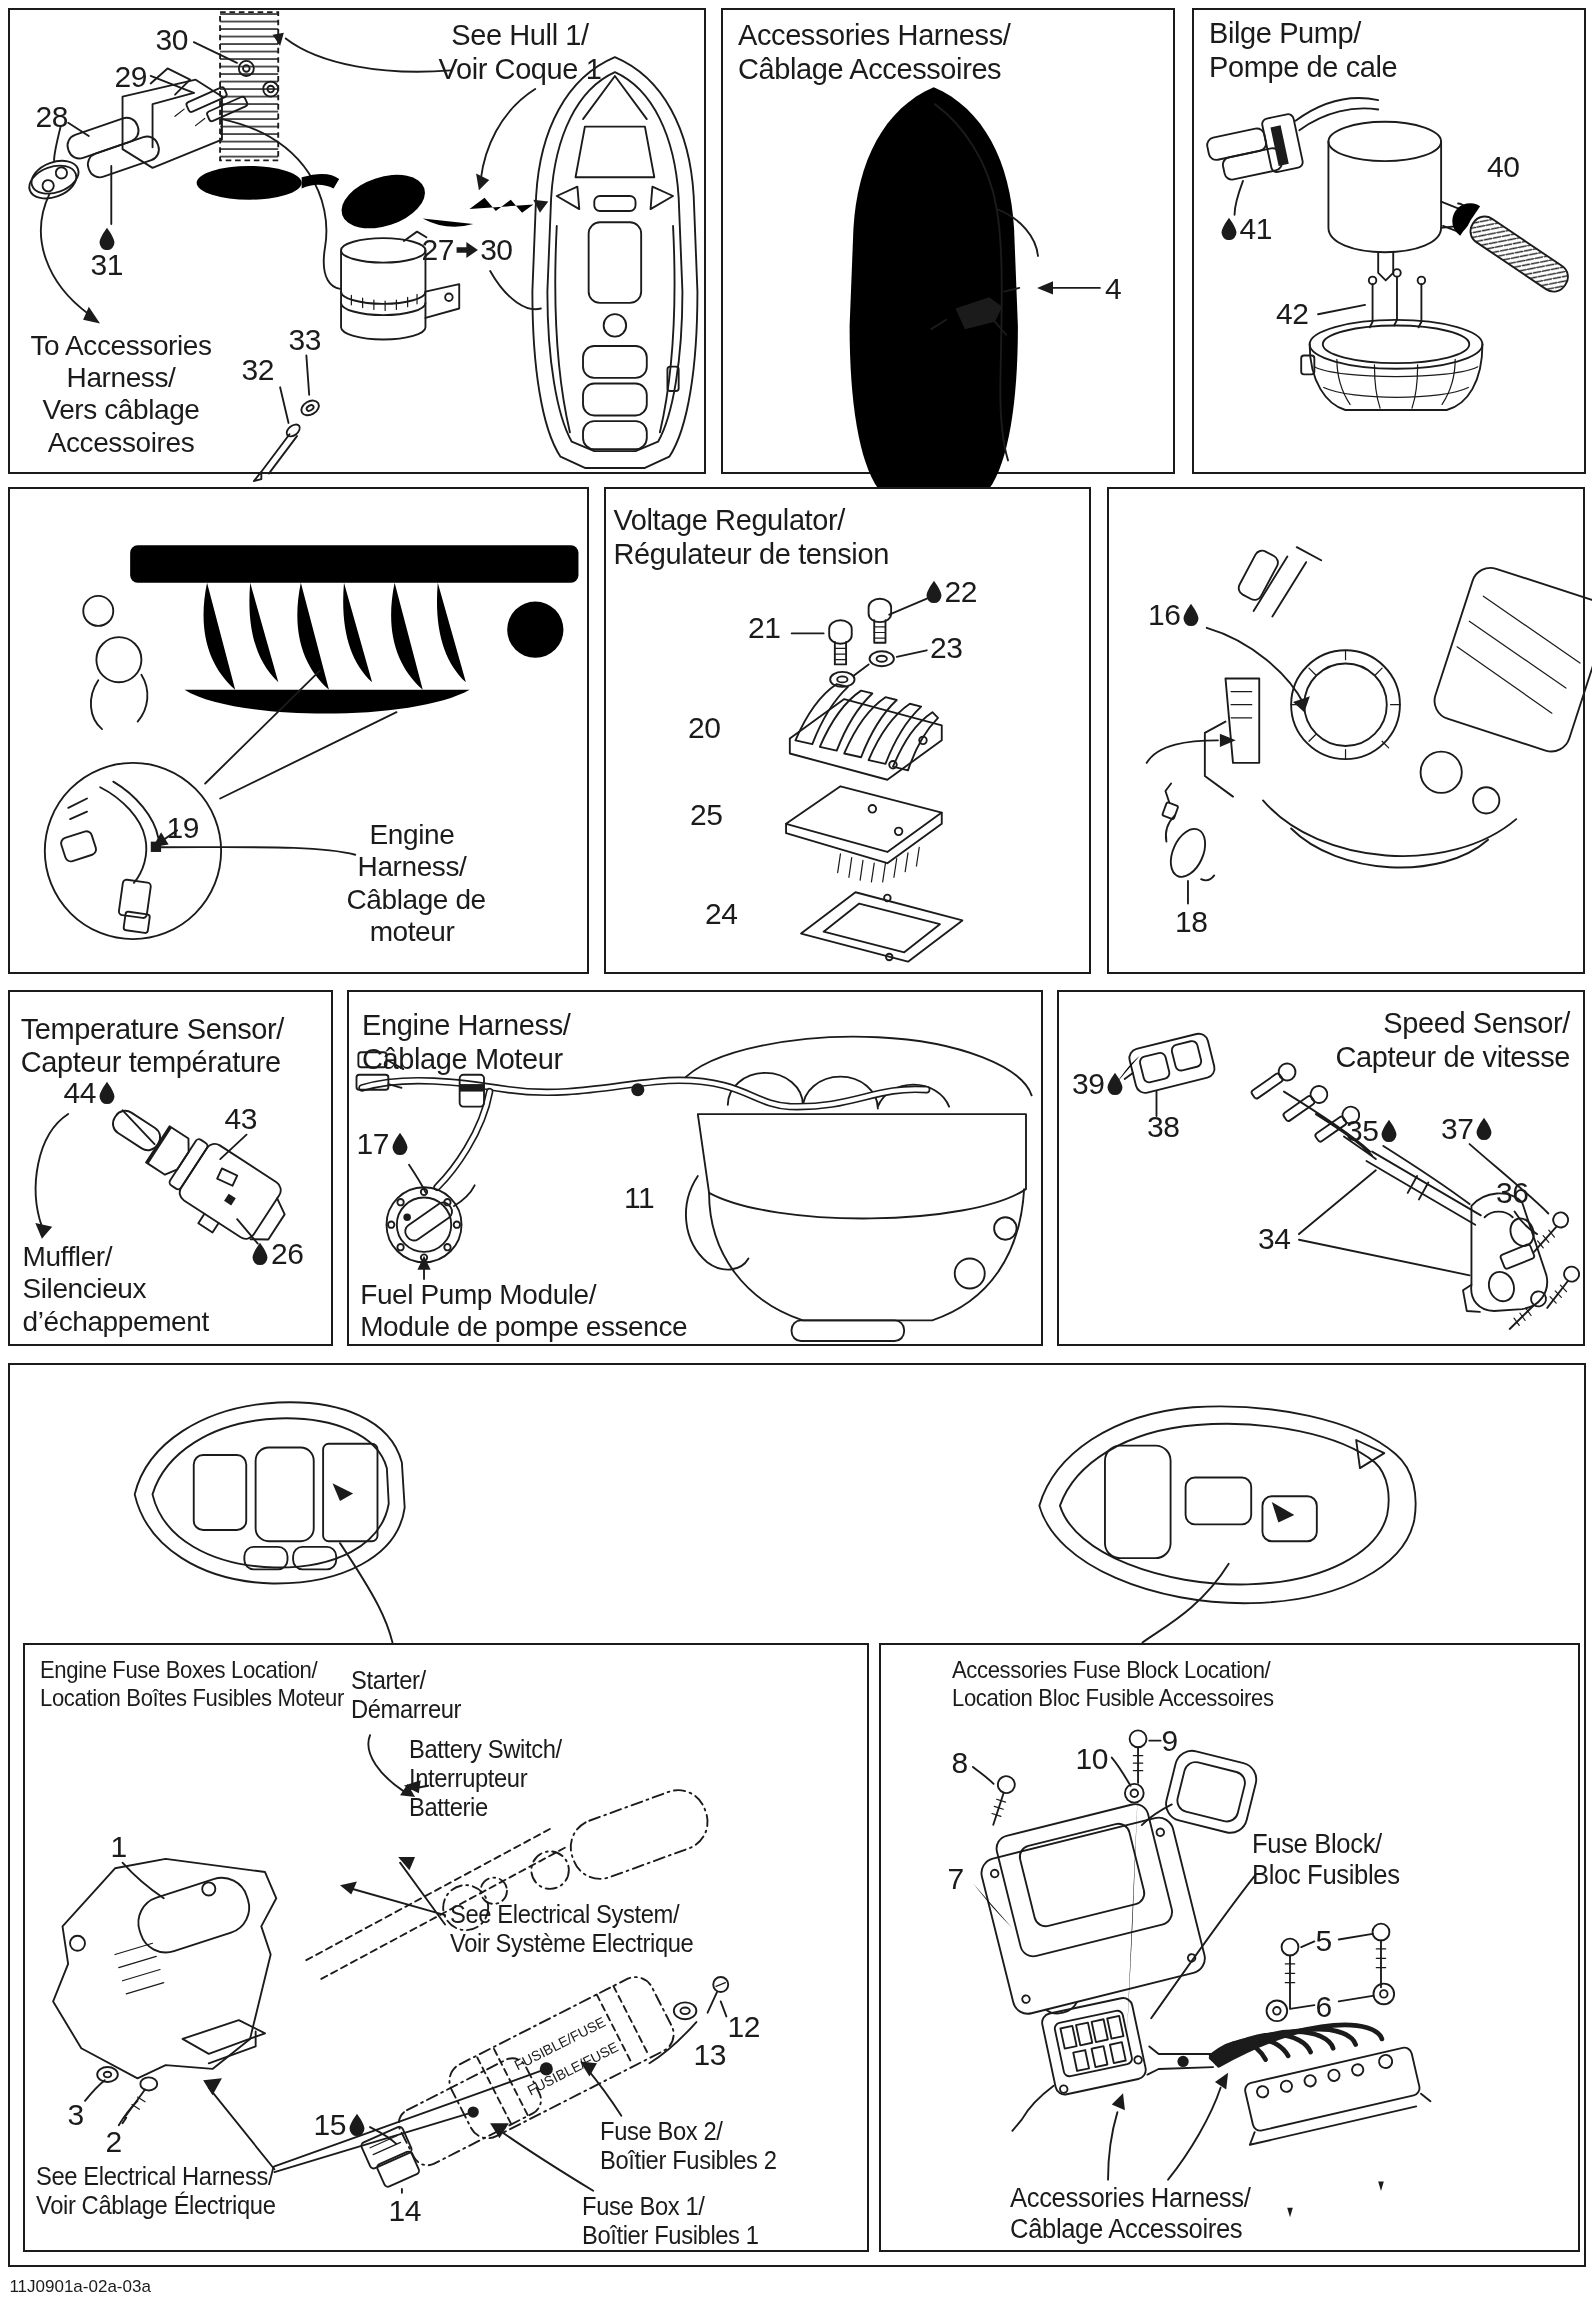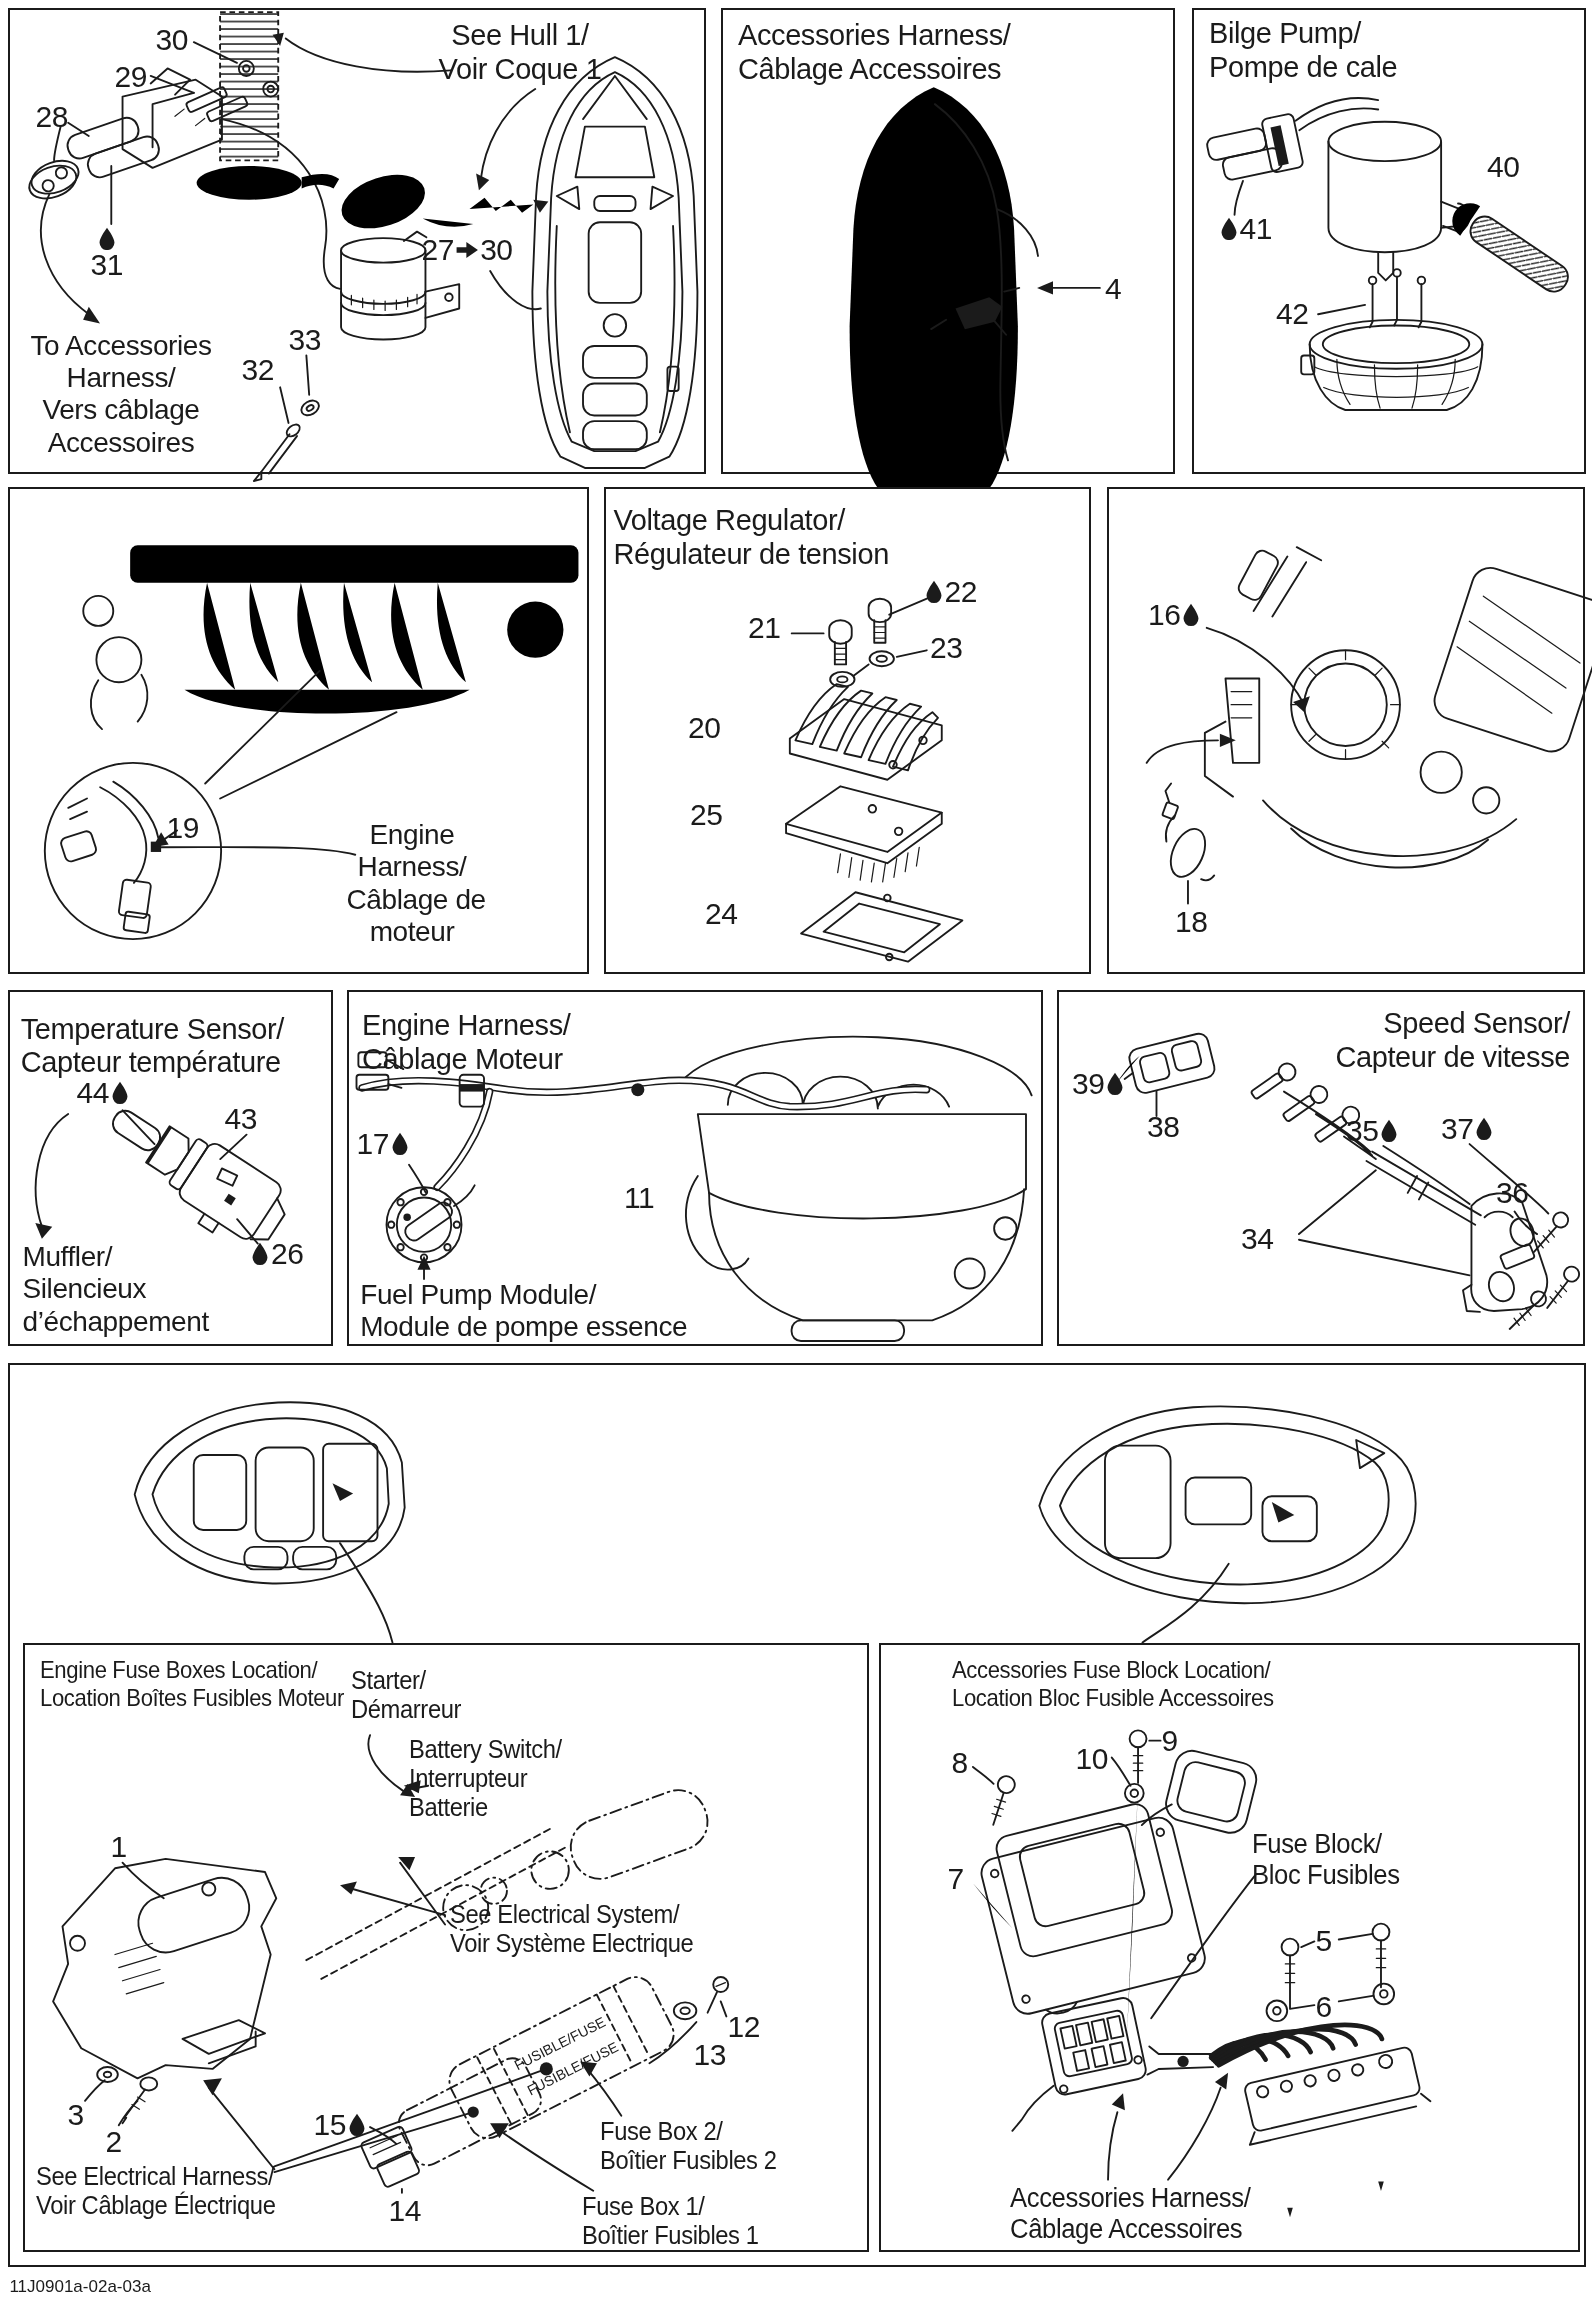--- a/index.html
+++ b/index.html
@@ -436,21 +436,21 @@
         <path class="s" d="M228,214 v12 h18 v-12"></path>
       </g>
       <path class="s" d="M120,126 L154,162 M252,152 L224,178 M264,268 L242,242"></path>
       <path class="s" d="M62,130 C28,152 20,210 34,250"></path>
       <path class="sf" d="M27,246 l7,17 11,-13 Z"></path>
     </svg>
     <div class="t tt" style="left:11.2px;top:20.6px;">
       <span class="l">Temperature Sensor/</span>
       <span class="l">Capteur température</span>
     </div>
-    <div class="co" style="left:67px;top:86px;text-align:right;">
+    <div class="co" style="left:54px;top:86px;text-align:right;">
       <span>44</span>
       <span class="drop">
           <svg viewBox="0 0 18 26">
             <path d="M9,0.8 C9,0.8 17.4,12 17.4,17.4 A8.4,8.4 0 1 1 0.6,17.4 C0.6,12 9,0.8 9,0.8 Z"></path>
           </svg>
         </span>
     </div>
     <div class="co" style="left:215px;top:112px;">
         <span>43</span>
       </div>
@@ -622,21 +622,21 @@
       <span>37</span>
       <span class="drop">
           <svg viewBox="0 0 18 26">
             <path d="M9,0.8 C9,0.8 17.4,12 17.4,17.4 A8.4,8.4 0 1 1 0.6,17.4 C0.6,12 9,0.8 9,0.8 Z"></path>
           </svg>
         </span>
     </div>
     <div class="co" style="left:437px;top:186px;">
         <span>36</span>
       </div>
-    <div class="co" style="left:182px;top:232px;">
+    <div class="co" style="left:199px;top:232px;">
         <span>34</span>
       </div>
   </section>
 
   <section class="panel" style="left:7.5px;top:1363px;width:1578px;height:904px;">
     <svg class="art" viewBox="0 0 1679 960">
       <g>
         <path class="s" d="M133,138 C146,84 206,44 286,40 C352,37 406,58 418,104 L421,152 C414,205 352,234 280,233 C204,231 146,194 133,138 Z"></path>
         <path class="s" d="M152,138 C165,95 214,60 286,57 C344,55 392,74 402,110 L404,148 C396,193 346,217 282,216 C214,214 163,185 152,138 Z"></path>
         <rect class="s" x="196" y="96" width="56" height="80" rx="10"></rect>

